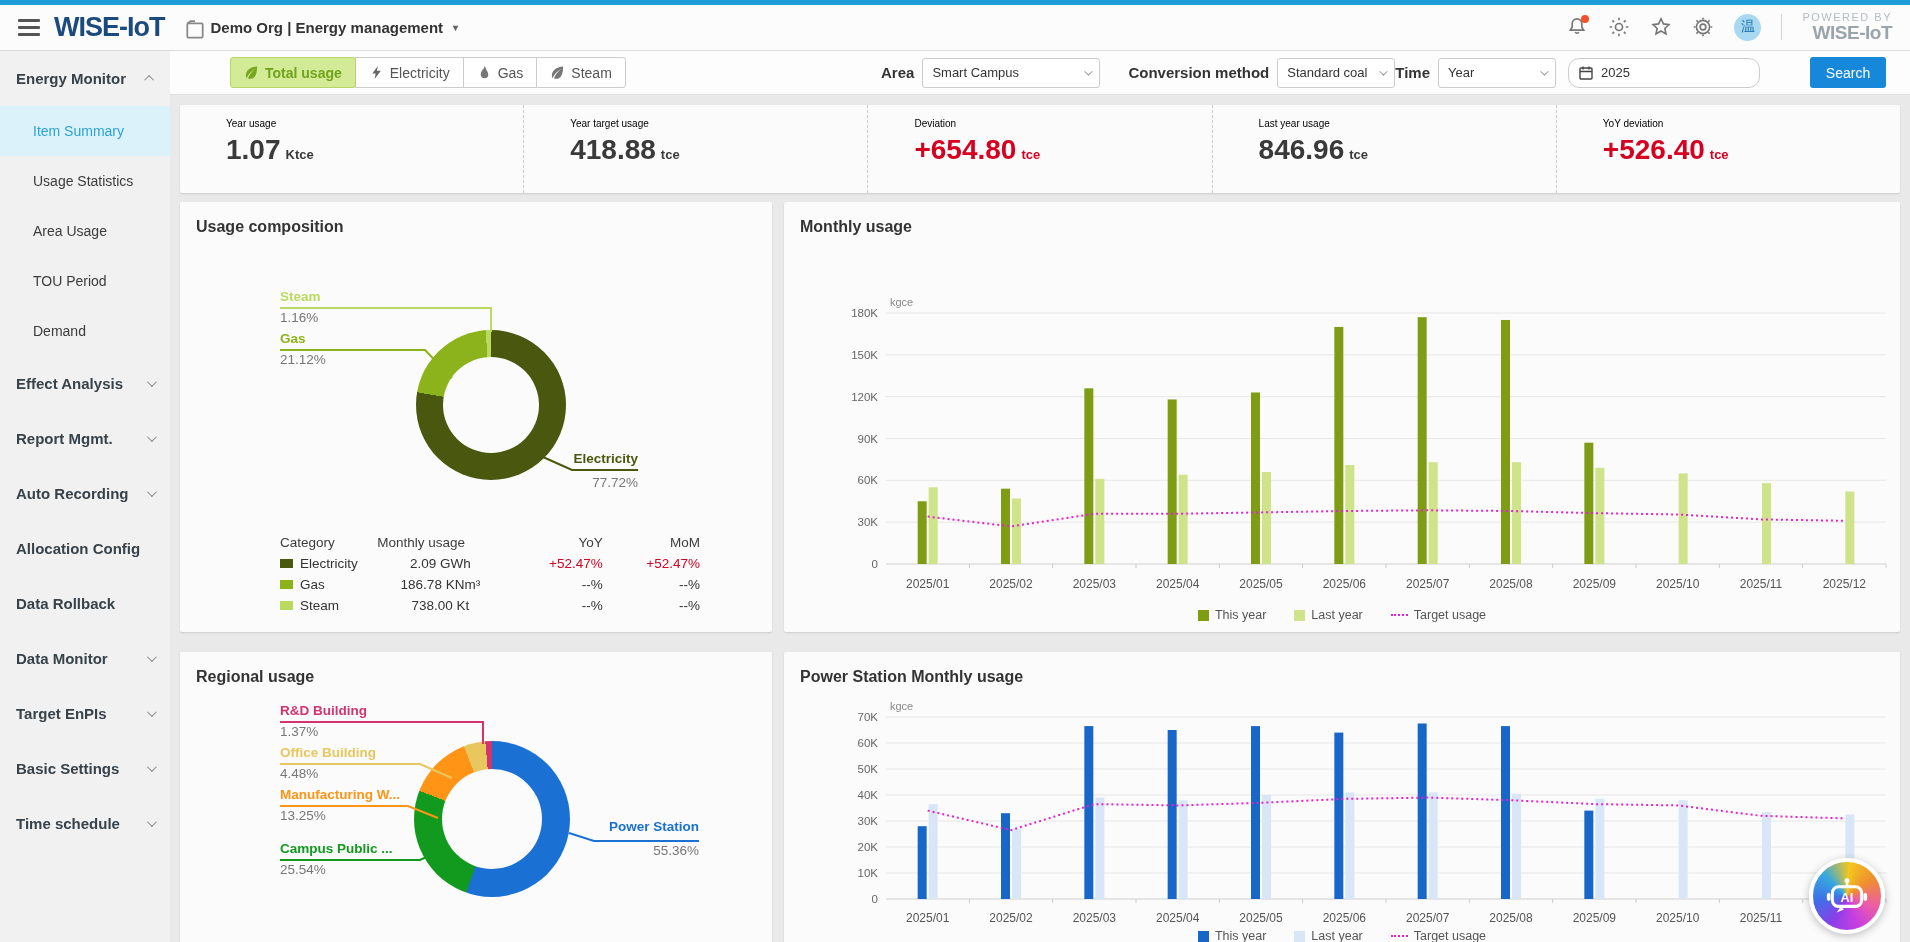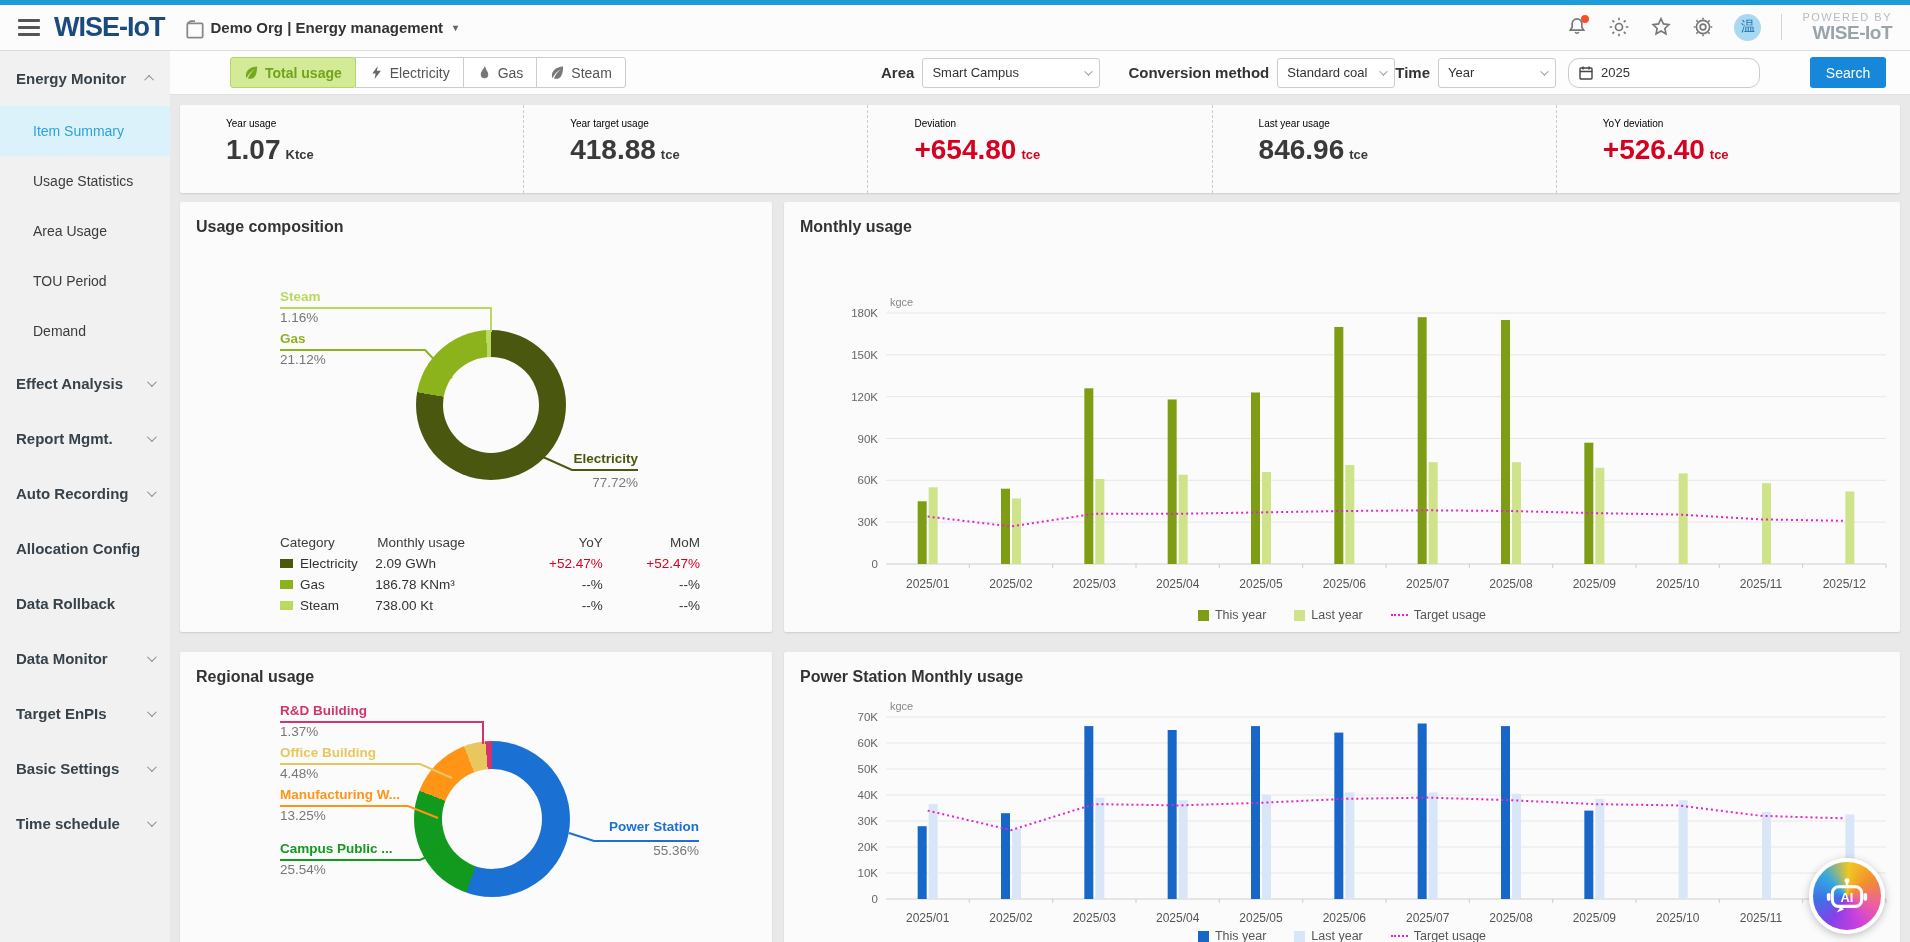--- a/index.html
+++ b/index.html
@@ -88,21 +88,21 @@
   .co { position:absolute; font-size:13.5px; line-height:1; }
   .co .lbl { font-weight:bold; }
   .co .pct { color:#777; margin-top:7px; }
   .co.right { text-align:right; }
 
   
   .ctable { position:absolute; left:100px; top:330px; width:420px; border-collapse:collapse; font-size:13.5px; }
   .ctable td, .ctable th { padding:3px 0; font-weight:normal; color:#333; white-space:nowrap; }
   .ctable th { color:#3d3d3d; }
   .ctable .c-cat { text-align:left; width:95px; }
-  .ctable .c-usage { text-align:left; width:130px; }
+  .ctable .c-usage { text-align:center; width:130px; }
   .ctable .c-pct { text-align:right; width:97px; }
   .sw { display:inline-block; width:13px; height:9px; margin-right:7px; vertical-align:baseline; }
   .red { color:#d60021 !important; }
   .muted { color:#555; }
 
   
   .chart-svg { position:absolute; left:30px; }
   .chart-svg text { font-family:"Liberation Sans", sans-serif; }
   .legend { position:absolute; left:0; right:0; display:flex; justify-content:center; gap:28px;
             font-size:12.5px; color:#555; }

